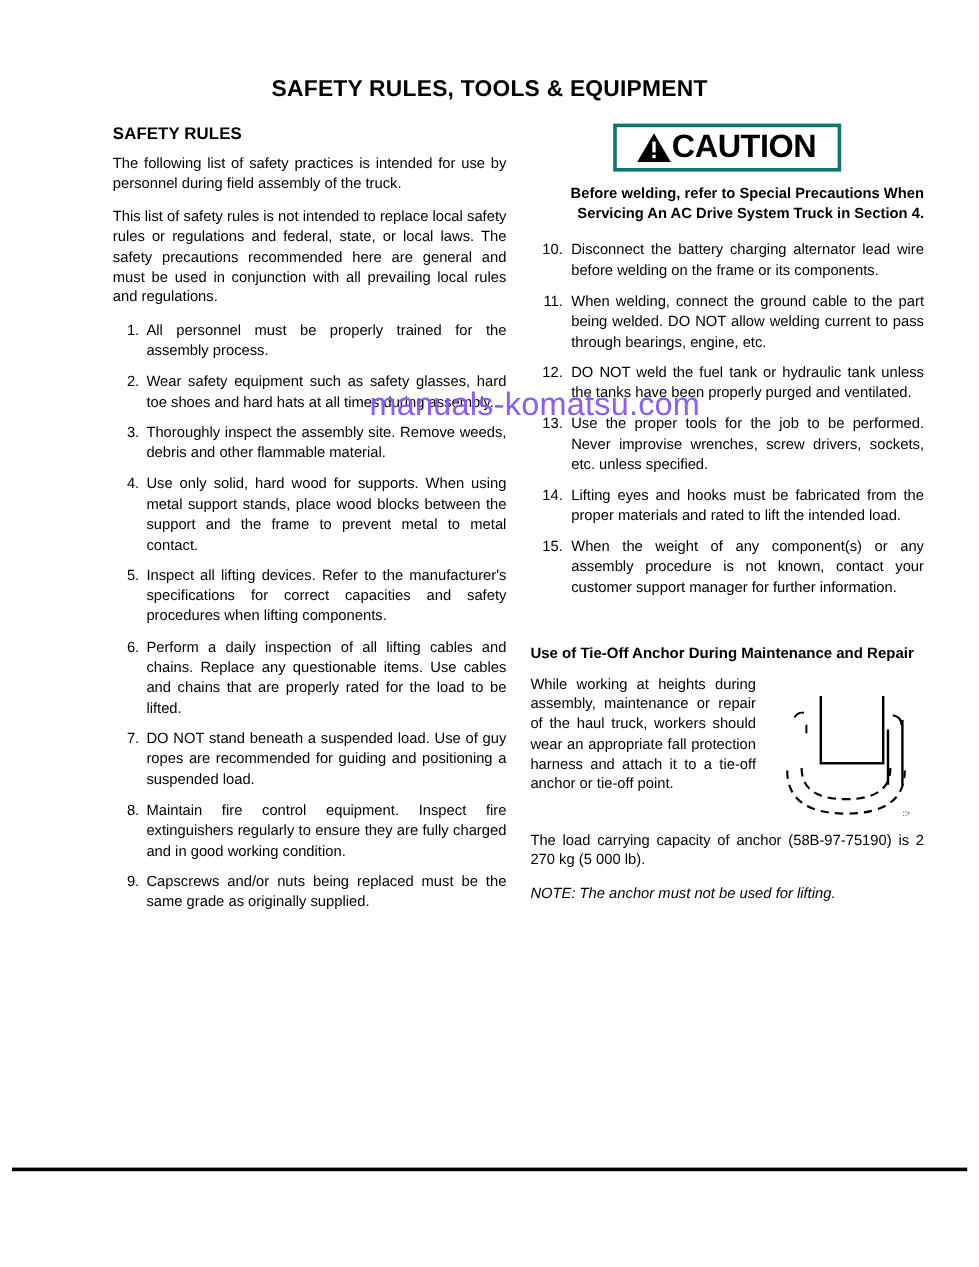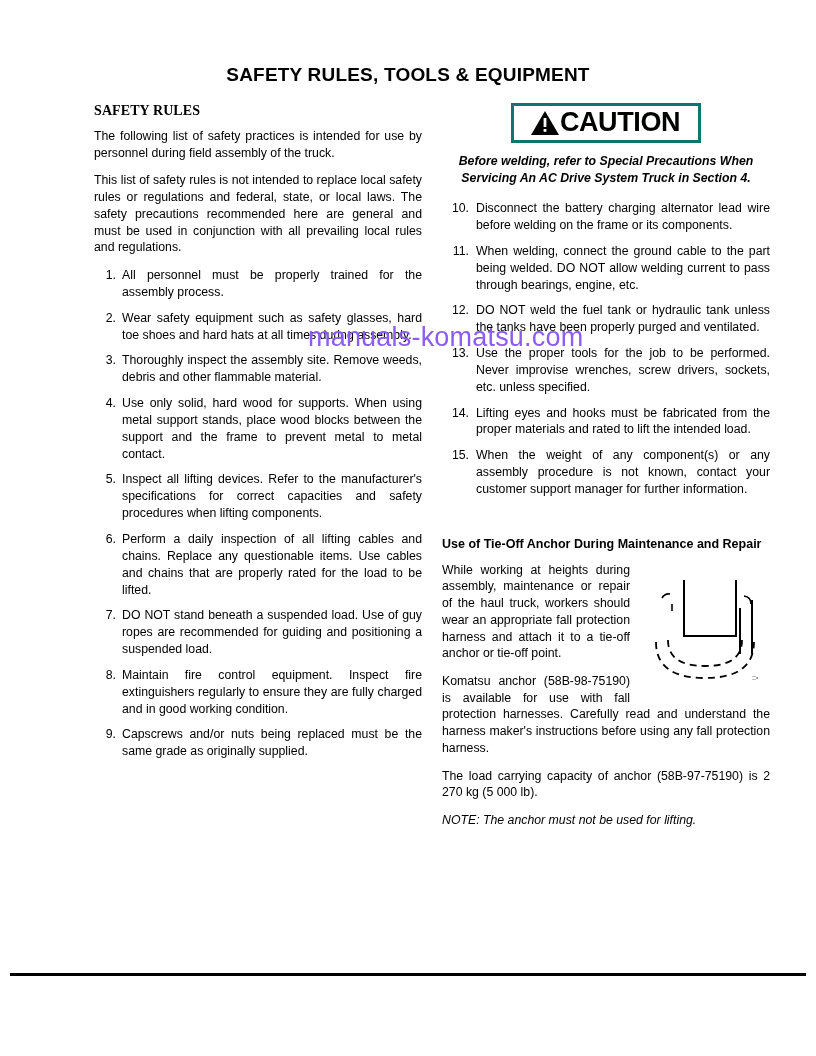--- a/index.html
+++ b/index.html
@@ -38,21 +38,20 @@
     width: 328px;
   }
   .col-left  { left: 94px; }
   .col-right { left: 442px; }
 
   .section-head {
     font-size: 14px;
     font-weight: bold;
     margin: 0 0 9px 0;
     letter-spacing: 0.1px;
-    font-family: Liberation Serif, serif;
   }
   .sub-head {
     font-size: 12.5px;
     font-weight: bold;
     margin: 0 0 9px 0;
     line-height: 1.35;
   }
   p.body {
     font-size: 12.3px;
     line-height: 1.36;
@@ -103,25 +102,24 @@
   .caution-text {
     font-size: 27px;
     font-weight: bold;
     line-height: 1;
     letter-spacing: -0.4px;
   }
   .tri-svg { display: block; margin-right: 0px; }
 
   .caution-note {
     font-size: 12.3px;
-    font-style: italic;
     font-weight: bold;
     line-height: 1.35;
     margin: 0 0 14px 0;
-    text-align: center;
+    text-align: right;
   }
 
   
   .tieoff-block {
     position: relative;
     margin-top: 18px;
   }
   .tieoff-flow { width: 100%; }
   .fig-anchor {
     float: right;
@@ -289,21 +287,20 @@
 
           <path d="M16 74 q0 36 49 36 q49 0 49 -36" fill="none" stroke="#000" stroke-width="1.8" stroke-dasharray="7 5"></path>
           <path d="M28 72 q0 26 37 26 q37 0 37 -26" fill="none" stroke="#000" stroke-width="1.8" stroke-dasharray="7 5"></path>
 
           <path d="M104 28 q7 1 7 8" fill="none" stroke="#000" stroke-width="1.6"></path>
 
           <text x="112" y="112" font-family="Liberation Sans, sans-serif" font-size="7" fill="#000">::▫</text>
         </svg>
 
         <p class="narrow">While working at heights during assembly, maintenance or repair of the haul truck, workers should wear an appropriate fall protection harness and attach it to a tie-off anchor or tie-off point.</p>
-        <p class="narrow">Komatsu anchor (58B-98-75190) is available for use with fall protection harnesses. Carefully read and understand the harness maker's instructions before using any fall protection harness.</p>
       </div>
 
       <p class="body">The load carrying capacity of anchor (58B-97-75190) is 2 270 kg (5 000 lb).</p>
       <p class="note-italic">NOTE: The anchor must not be used for lifting.</p>
     </div>
   </div>
 
   <div class="watermark">manuals-komatsu.com</div>
 
   <div class="footer-rule"></div>

